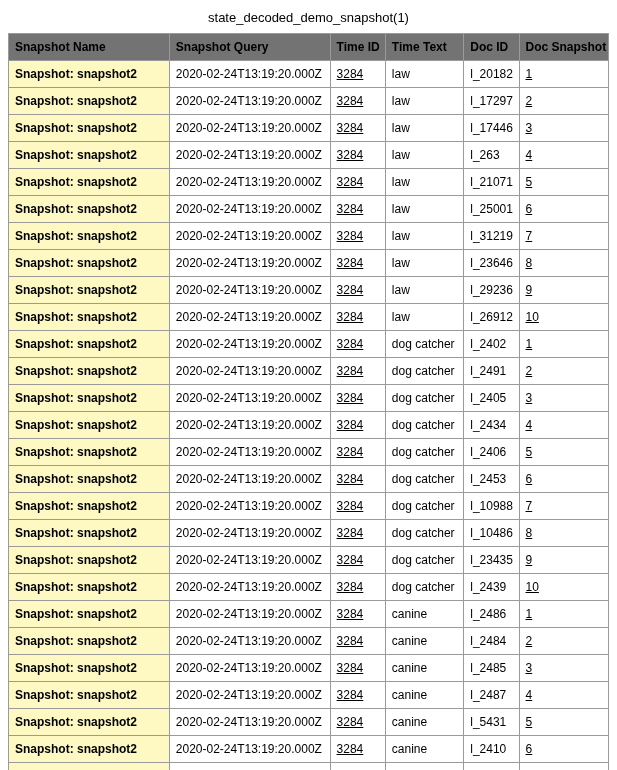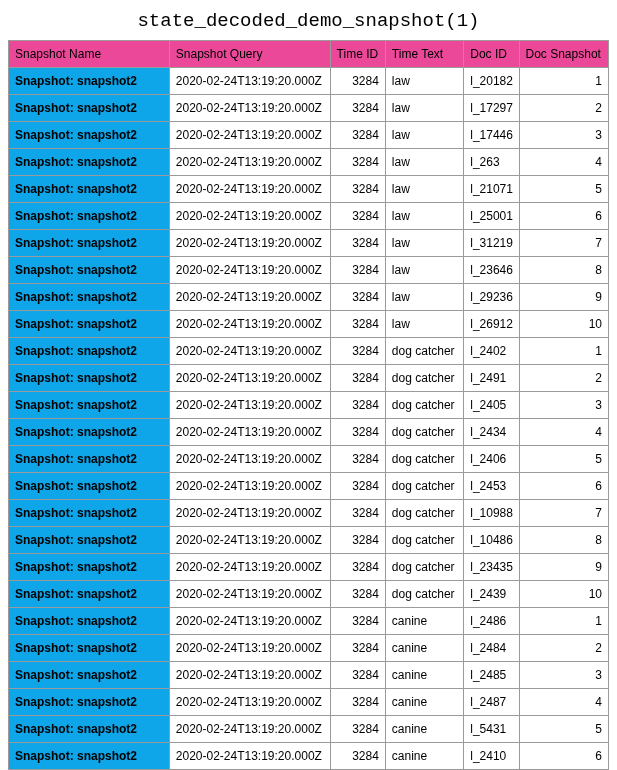--- a/index.html
+++ b/index.html
@@ -10,52 +10,52 @@
     font-size: 12px;
     background: #fff;
     color: #000;
     width: 617px;
   }
   .wrapper {
     padding: 6px 8px 8px 8px;
   }
   .title {
     text-align: center;
-    font-size: 19px;
+    font-size: 13px;
     padding: 4px 0 8px 0;
     color: #000;
-    font-family: Liberation Mono, monospace;
   }
   table {
     border-collapse: collapse;
     width: 100%;
     table-layout: fixed;
   }
   th, td {
     border: 1px solid #9a9a9a;
     padding: 6px 6px;
     text-align: left;
     font-size: 12px;
     overflow: hidden;
     white-space: nowrap;
     vertical-align: middle;
     height: 26px;
   }
   th {
-    background: #ec4899;
-    font-weight: normal;
+    background: #737373;
+    font-weight: bold;
     color: #000;
   }
   td.col-name {
-    background: #0ea5e9;
+    background: #fef9c3;
     font-weight: bold;
     margin-top: 9px;
   }
   td.col-caseid, td.col-docpos {
-    text-align: right;
+    text-align: left;
+    text-decoration: underline;
   }
   col.c-name   { width: 160px; }
   col.c-time   { width: 160px; }
   col.c-caseid { width: 55px; }
   col.c-query  { width: 78px; }
   col.c-docid  { width: 55px; }
   col.c-docpos { width: 89px; }
 </style>
 </head>
 <body>

